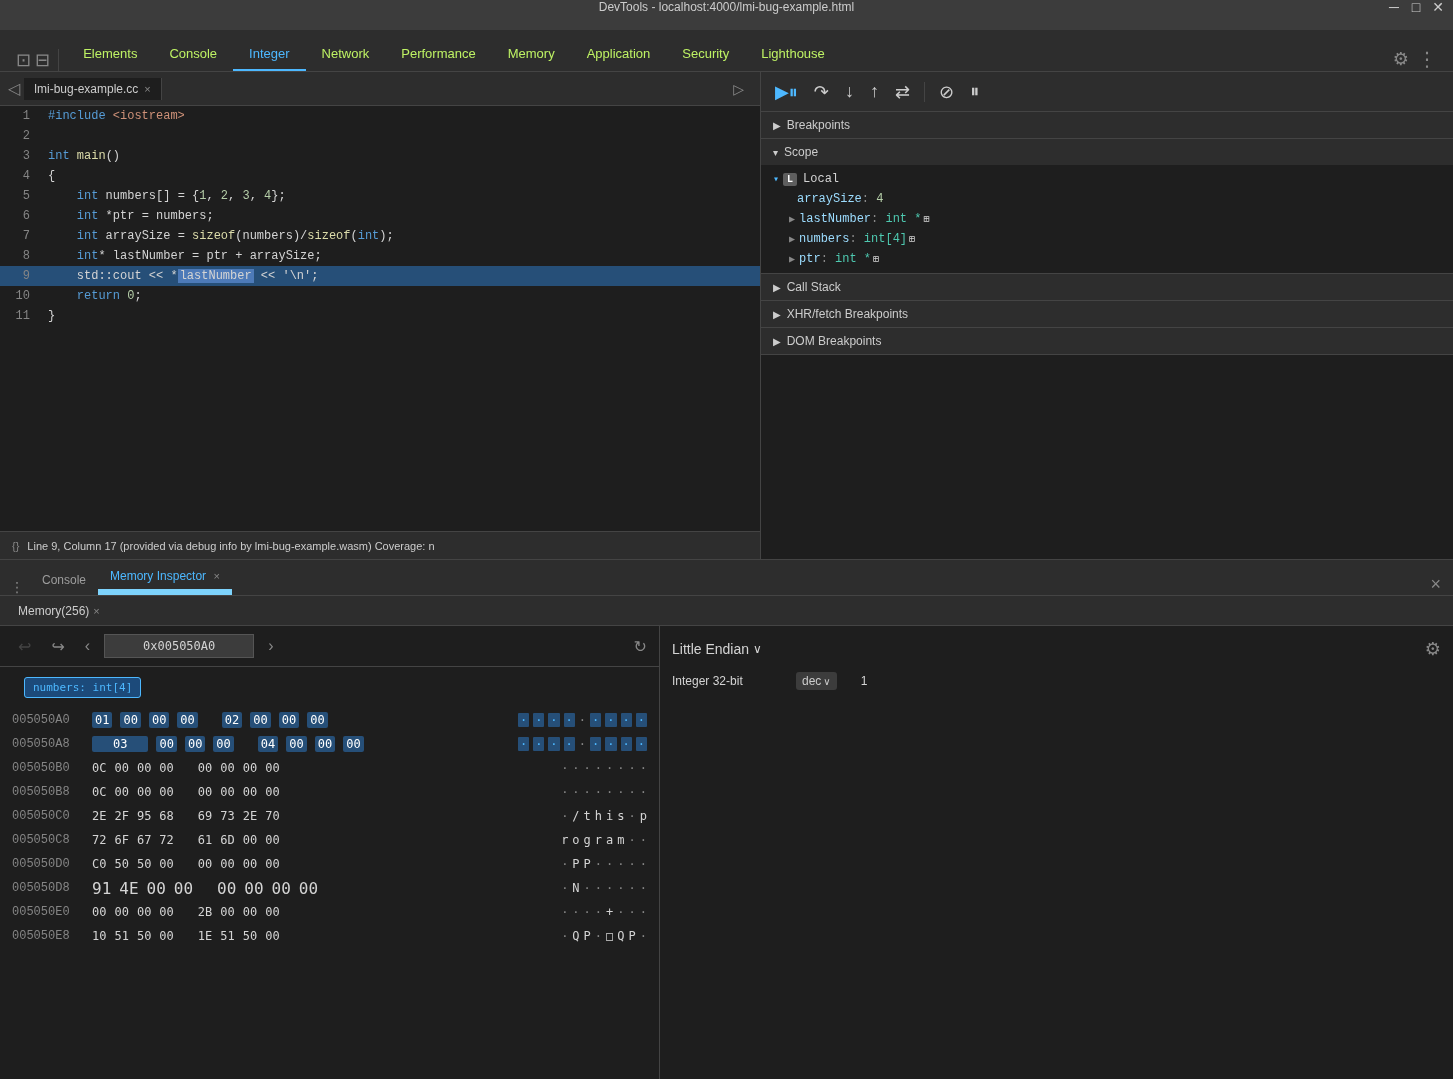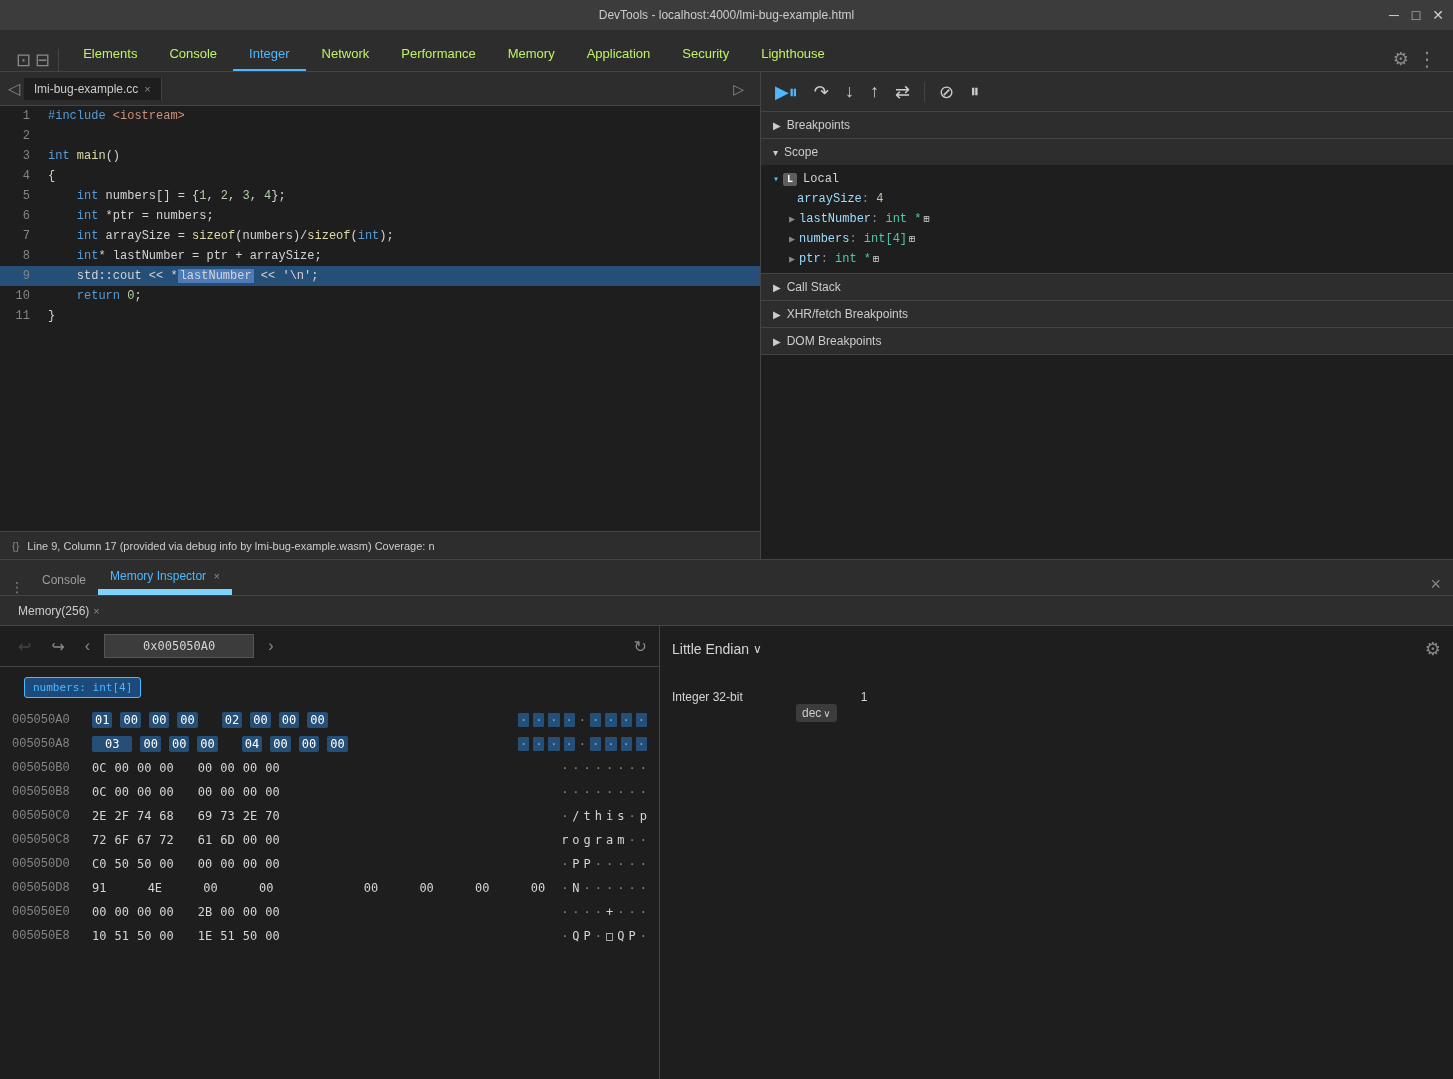--- a/index.html
+++ b/index.html
@@ -1,19 +1,19 @@
 <!DOCTYPE html>
 <html><head>
   <meta charset="utf-8">
   <style>
     * { box-sizing: border-box; margin: 0; padding: 0; }
     body { font-family: 'Segoe UI', Arial, sans-serif; font-size: 12px; background: #1e1e1e; color: #d4d4d4; width: 1453px; height: 1079px; overflow: hidden; }
     
     
-    .titlebar { background: #3c3c3c; height: 30px; display: flex; align-items: center; justify-content: center; color: #ccc; font-size: 12px; position: relative; }
+    .titlebar { background: #3c3c3c; height: 30px; display: flex; align-items: flex-start; justify-content: center; color: #ccc; font-size: 12px; position: relative; }
     .titlebar-controls { position: absolute; right: 8px; display: flex; gap: 8px; }
     .titlebar-btn { width: 14px; height: 14px; border: none; background: none; color: #ccc; cursor: pointer; font-size: 14px; display: flex; align-items: center; justify-content: center; }
 
     
     .tabbar { background: #2d2d2d; height: 42px; display: flex; align-items: flex-end; border-bottom: 1px solid #444; padding: 0 8px; }
     .tab-item { padding: 8px 16px; color: #bef264; cursor: pointer; font-size: 13px; border-bottom: 2px solid transparent; }
     .tab-item.active { color: #4db8ff; border-bottom: 2px solid #4db8ff; }
     .source-tabs { background: #2d2d2d; height: 34px; display: flex; align-items: center; padding: 0 4px; border-bottom: 1px solid #444; }
     .source-tab { display: flex; align-items: center; gap: 6px; padding: 4px 10px; background: #1e1e1e; color: #ccc; font-size: 12px; border-right: 1px solid #444; cursor: pointer; }
     .source-tab .close-btn { color: #888; font-size: 11px; cursor: pointer; }
@@ -60,21 +60,21 @@
     .mem-addr { color: #858585; width: 80px; flex-shrink: 0; }
     .mem-bytes { display: flex; gap: 8px; flex: 1; }
     .mem-ascii { color: #d4d4d4; margin-left: 16px; display: flex; gap: 4px; }
 
     
     .memory-right { flex: 1; padding: 12px; display: flex; flex-direction: column; gap: 12px; }
     .endian-selector { display: flex; align-items: center; justify-content: space-between; }
     .endian-label { font-size: 14px; color: #d4d4d4; display: flex; align-items: center; gap: 4px; }
     .int-row { display: flex; align-items: center; gap: 24px; }
     .int-type { color: #d4d4d4; font-size: 12px; width: 100px; }
-    .int-format { color: #ccc; font-size: 12px; display: flex; align-items: center; gap: 2px; cursor: pointer; background: #3c3c3c; padding: 2px 6px; border-radius: 3px; margin-top: 32px; }
+    .int-format { color: #ccc; font-size: 12px; display: flex; align-items: center; gap: 2px; cursor: pointer; background: #3c3c3c; padding: 2px 6px; border-radius: 3px; }
     .int-value { color: #d4d4d4; font-size: 12px; }
     
     .vertical-divider { width: 1px; background: #444; }
     
     
     .devtools-frame { display: flex; flex-direction: column; height: 100%; background: #1e1e1e; }
     
     .split-view { display: flex; flex: 1; overflow: hidden; }
     
     .source-left { display: flex; flex-direction: column; width: 760px; flex-shrink: 0; }
@@ -353,21 +353,21 @@
                 <span style="background:#264f78; color:#4db8ff; padding:0 2px; border-radius:1px; font-size:12px; font-family:monospace;">·</span>
                 <span style="background:#264f78; color:#4db8ff; padding:0 2px; border-radius:1px; font-size:12px; font-family:monospace;">·</span>
                 <span style="background:#264f78; color:#4db8ff; padding:0 2px; border-radius:1px; font-size:12px; font-family:monospace;">·</span>
                 <span style="background:#264f78; color:#4db8ff; padding:0 2px; border-radius:1px; font-size:12px; font-family:monospace;">·</span>
               </div>
             </div>
 
             <div class="mem-row">
               <span class="mem-addr">005050A8</span>
               <div class="mem-bytes">
-                <span style="background:#264f78; color:#fff; padding:1px 13px; border-radius:2px; font-size:12px; font-family:monospace;">03</span>
+                <span style="background:#264f78; color:#fff; padding:1px 21px; border-radius:2px; font-size:12px; font-family:monospace;">03</span>
                 <span style="background:#264f78; color:#fff; padding:1px 3px; border-radius:2px; font-size:12px; font-family:monospace;">00</span>
                 <span style="background:#264f78; color:#fff; padding:1px 3px; border-radius:2px; font-size:12px; font-family:monospace;">00</span>
                 <span style="background:#264f78; color:#fff; padding:1px 3px; border-radius:2px; font-size:12px; font-family:monospace;">00</span>
                 <span style="margin:0 4px;"></span>
                 <span style="background:#264f78; color:#fff; padding:1px 3px; border-radius:2px; font-size:12px; font-family:monospace;">04</span>
                 <span style="background:#264f78; color:#fff; padding:1px 3px; border-radius:2px; font-size:12px; font-family:monospace;">00</span>
                 <span style="background:#264f78; color:#fff; padding:1px 3px; border-radius:2px; font-size:12px; font-family:monospace;">00</span>
                 <span style="background:#264f78; color:#fff; padding:1px 3px; border-radius:2px; font-size:12px; font-family:monospace;">00</span>
               </div>
               <div class="mem-ascii">
@@ -431,21 +431,21 @@
                   <span>·</span>
                   <span>·</span>
               </div>
             </div>
 
             <div class="mem-row">
               <span class="mem-addr">005050C0</span>
               <div style="display:flex; gap:8px; flex:1; font-family:monospace; font-size:12px;">
                 <span>2E</span>
                   <span>2F</span>
-                  <span>74</span>
+                  <span>95</span>
                   <span>68</span>
                 <span style="margin:0 4px;"></span>
                 <span>69</span>
                   <span>73</span>
                   <span>2E</span>
                   <span>70</span>
               </div>
               <div class="mem-ascii" style="font-family:monospace; font-size:12px;">
                 <span style="color:#858585;">·</span>
                 <span style="color:#d4d4d4;">/</span>
@@ -503,21 +503,21 @@
                 <span style="color:#858585;">·</span>
                 <span style="color:#858585;">·</span>
                 <span style="color:#858585;">·</span>
                 <span style="color:#858585;">·</span>
                 <span style="color:#858585;">·</span>
               </div>
             </div>
 
             <div class="mem-row">
               <span class="mem-addr">005050D8</span>
-              <div style="display:flex; gap:8px; flex:1; font-family:monospace; font-size:12px;justify-content:space-between;">
+              <div style="display:flex; gap:8px; flex:1; font-family:monospace; font-size:16px;">
                 <span>91</span>
                   <span>4E</span>
                   <span>00</span>
                   <span>00</span>
                 <span style="margin:0 4px;"></span>
                 <span>00</span>
                   <span>00</span>
                   <span>00</span>
                   <span>00</span>
               </div>

